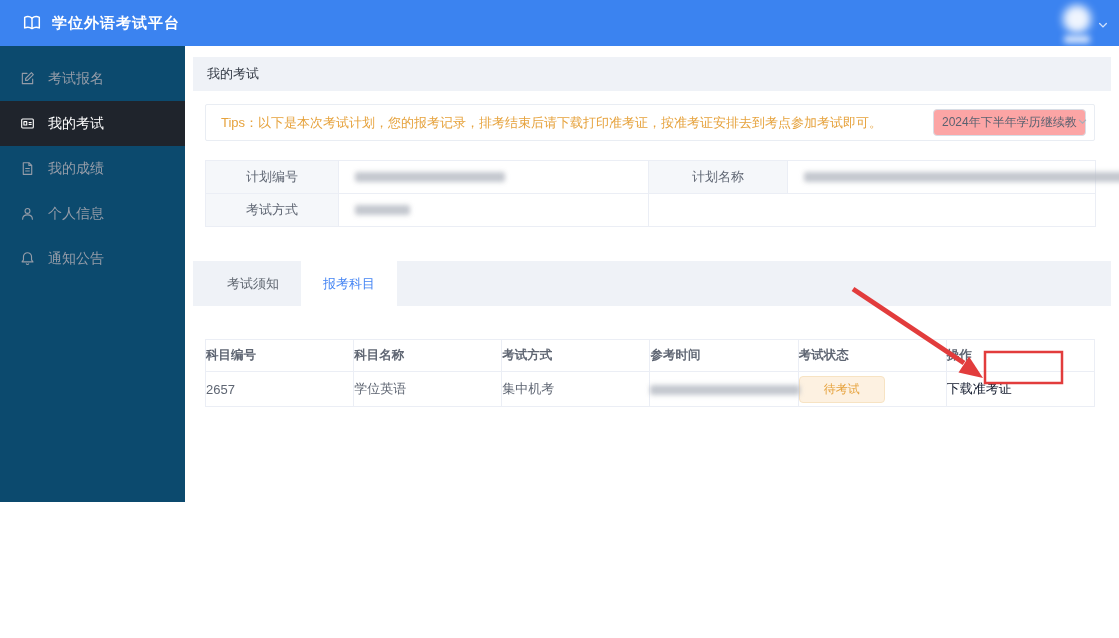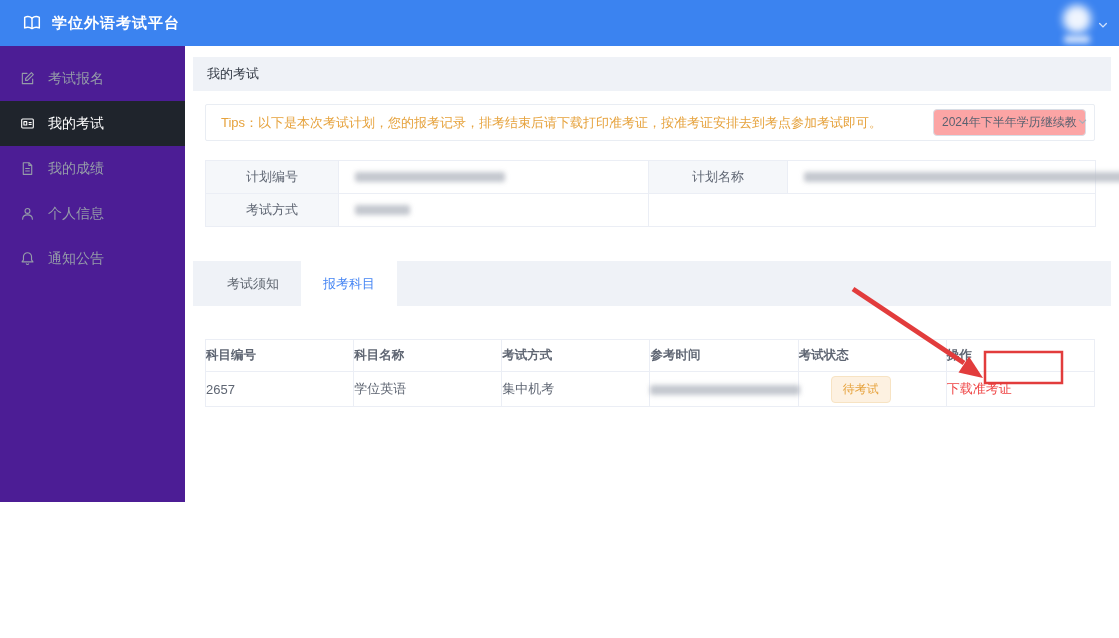--- a/index.html
+++ b/index.html
@@ -26,21 +26,21 @@
     background:rgba(255,255,255,.92); filter:blur(4px);
   }
   .user-name-blur {
     width:26px; height:7px; border-radius:2px;
     background:rgba(255,255,255,.85); filter:blur(3px);
   }
   .user-chevron { margin-top:12px; }
   
   .sidebar {
     position:absolute; left:0; top:46px; width:185px; height:592px;
-    background:#4c1d95; padding-top:10px;
+    background:#0c4a6e; padding-top:10px;
   }
   .side-item {
     height:45px; display:flex; align-items:center; gap:13px;
     padding-left:20px; color:#959ca8; font-size:14px; cursor:pointer;
   }
   .side-item .icn { display:flex; width:15px; }
   .side-item.active { background:#1f242c; color:#ffffff; }
   
   .main { position:absolute; left:185px; top:46px; width:934px; height:592px; background:#fff; }
   .title-bar {
@@ -85,24 +85,24 @@
   .subjects {
     position:absolute; left:20px; top:293px; width:890px;
     border-collapse:collapse; table-layout:fixed; font-size:13px; text-align:left;
   }
   .subjects th {
     border:1px solid #ebeef5; height:32px; color:#5f6673;
     font-weight:bold; background:#fff; font-size:12.5px;
   }
   .subjects td { border:1px solid #ebeef5; height:35px; color:#5f6673; background:#fff; }
   .badge {
-    display:inline-block; padding:4px 11px; background:#fdf1e1;
-    border:1px solid #f7e3c3; color:#e6a23c; border-radius:4px; font-size:12px;margin-left:32px;
-  }
-  .link { color:#ef4444; cursor:pointer; text-decoration:none; }
+    display:inline-block; padding:4px 24px; background:#fdf1e1;
+    border:1px solid #f7e3c3; color:#e6a23c; border-radius:4px; font-size:12px;
+  }
+  .link { color:#0f172a; cursor:pointer; text-decoration:none; }
   
   .redacted {
     display:inline-block; height:10px; border-radius:2px;
     background:#b4b9c2; filter:blur(2.5px); opacity:.8; vertical-align:middle;
   }
   .w150 { width:150px; } .w330 { width:330px; } .w55 { width:55px; }
   
   .annotation-layer {
     position:absolute; left:0; top:0; width:1119px; height:638px;
     pointer-events:none; z-index:9;

